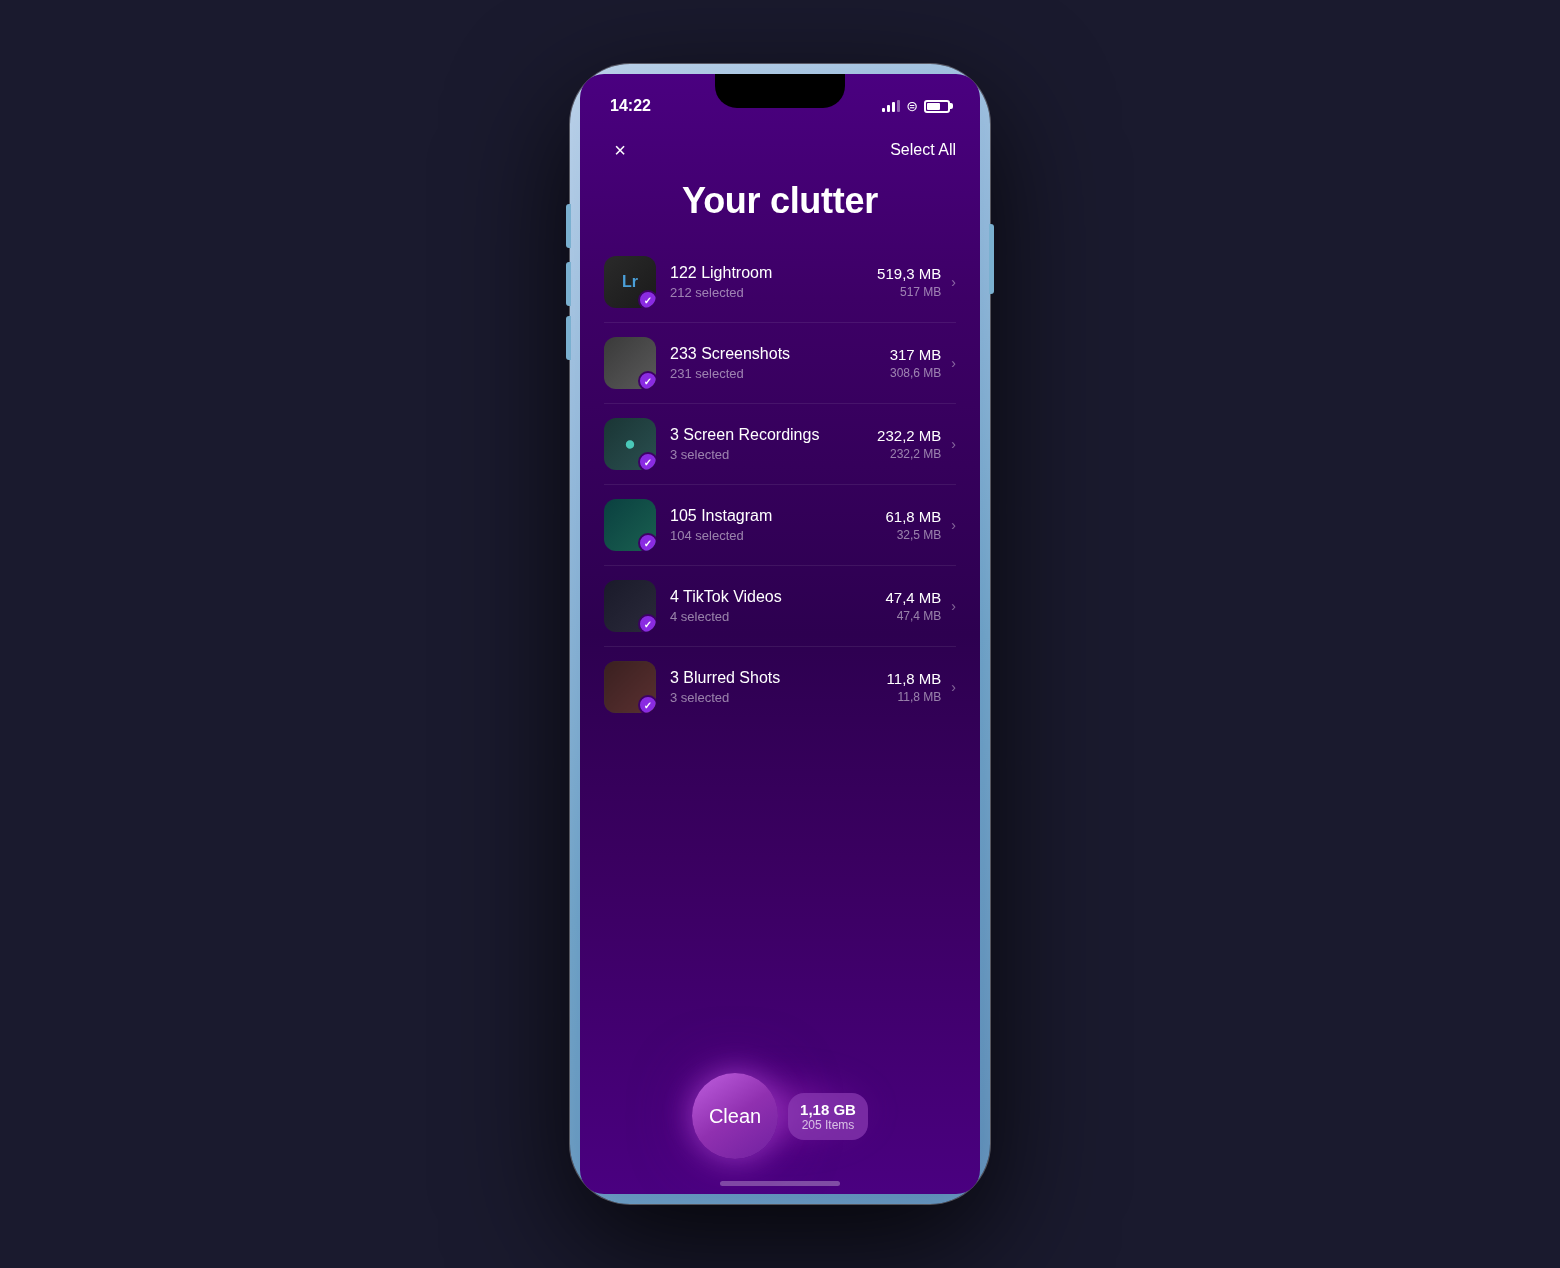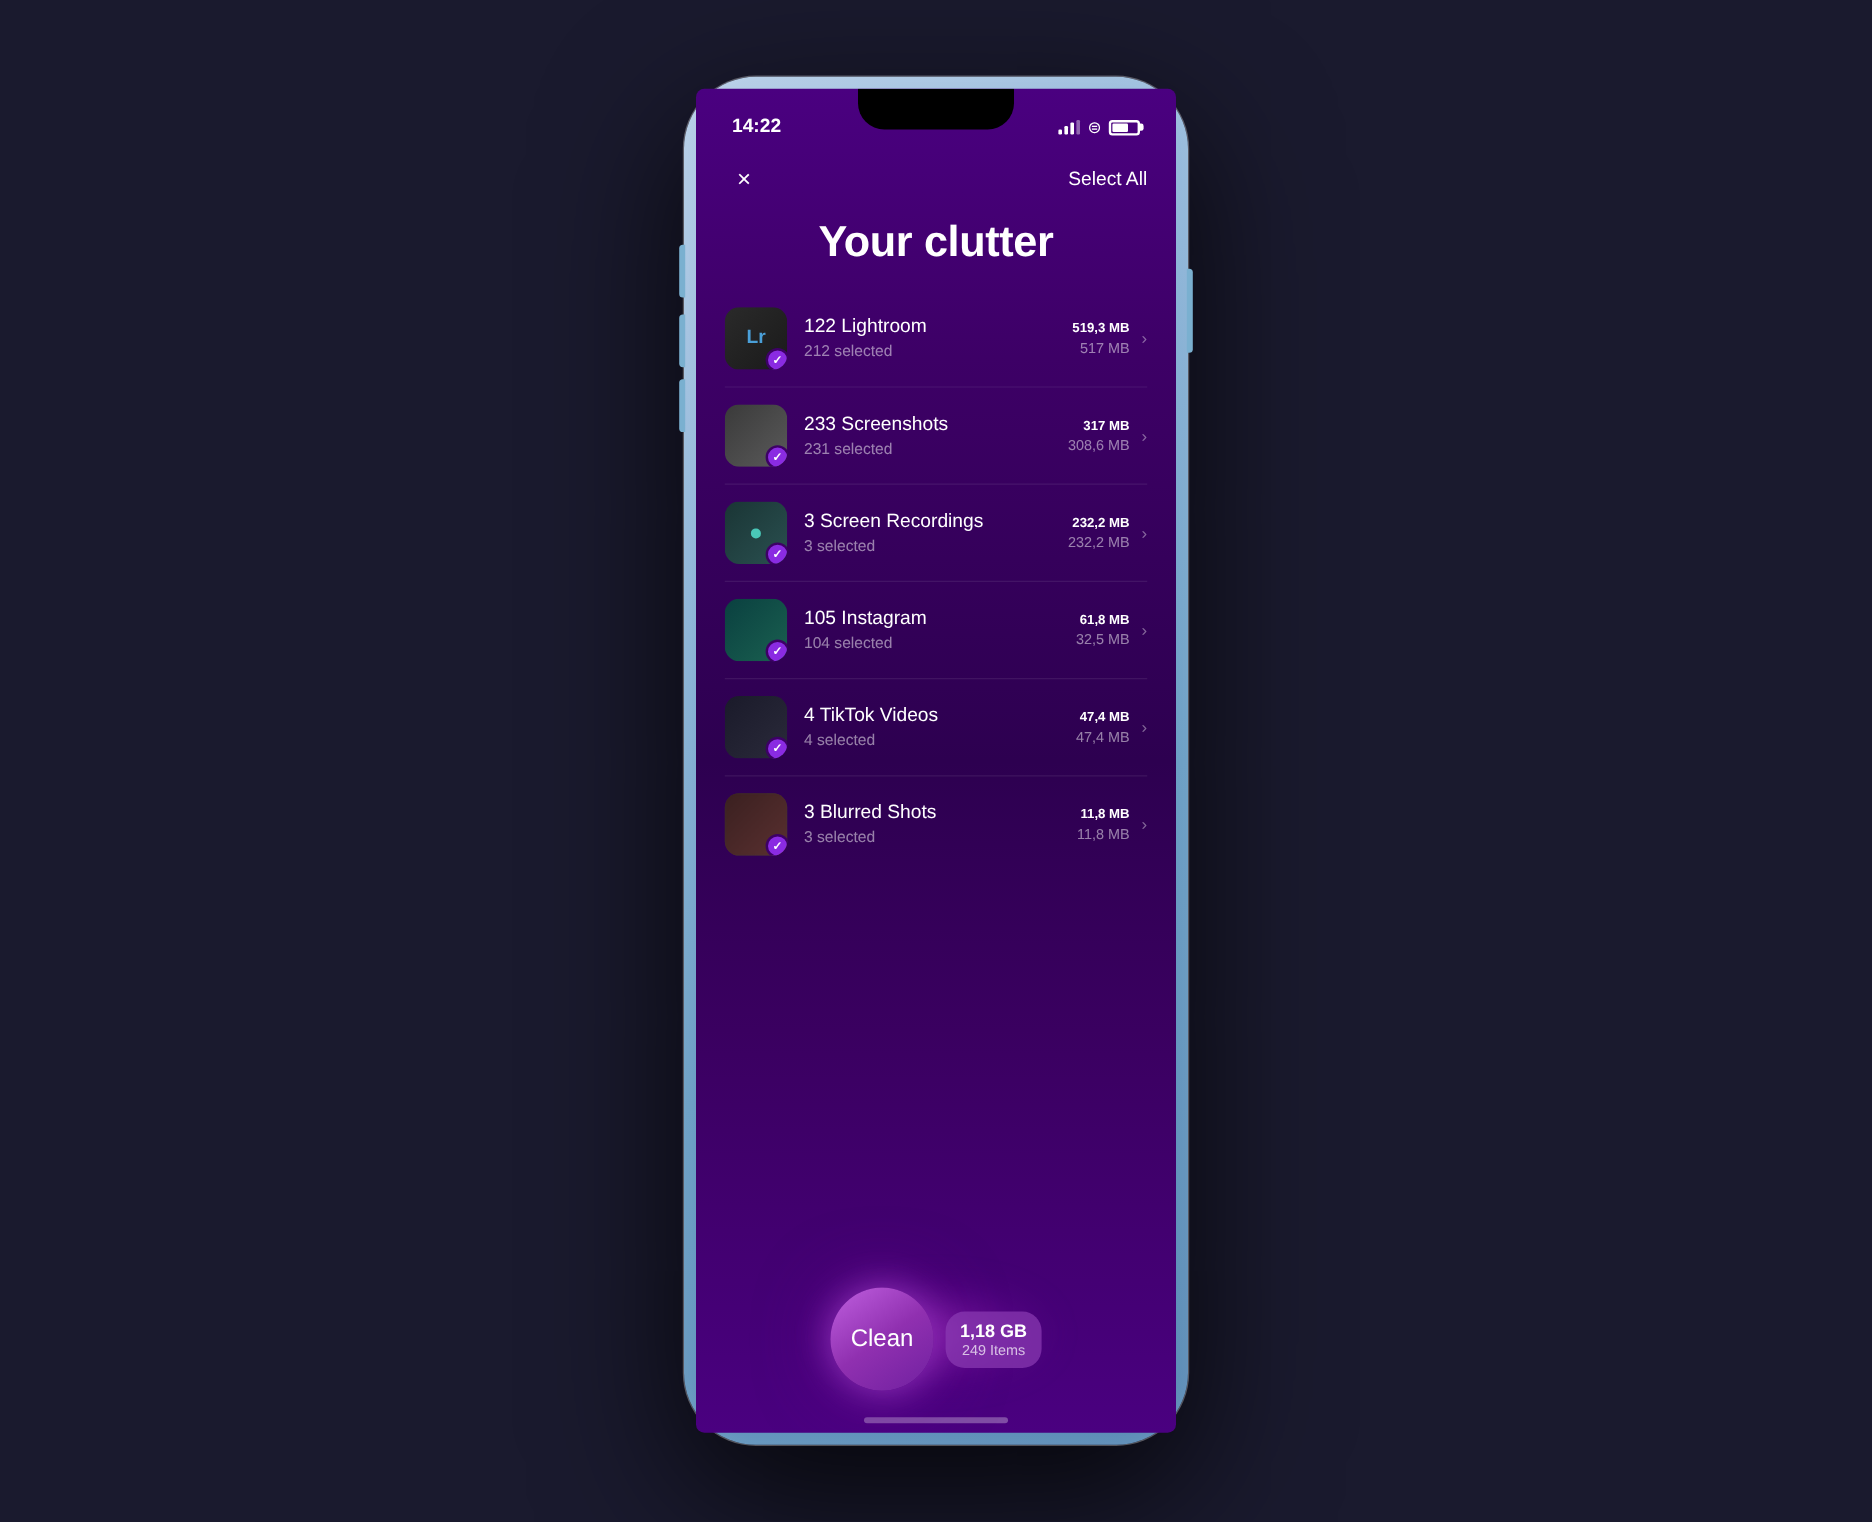--- a/index.html
+++ b/index.html
@@ -23,21 +23,21 @@
         0 0 0 1px rgba(255,255,255,0.3),
         0 40px 120px rgba(0,0,0,0.8),
         inset 0 0 20px rgba(255,255,255,0.1);
       position: relative;
     }
 
     .phone-inner {
       width: 100%;
       height: 100%;
       background: linear-gradient(180deg, #4a0080 0%, #3d0066 20%, #2d0050 50%, #3a0060 70%, #4a0080 100%);
-      border-radius: 7px;
+      border-radius: 24px;
       overflow: hidden;
       position: relative;
     }
 
     
     .notch {
       position: absolute;
       top: 0;
       left: 50%;
       transform: translateX(-50%);
@@ -272,22 +272,22 @@
       font-size: 13px;
     }
 
     .item-size-section {
       text-align: right;
       margin-right: 10px;
     }
 
     .item-size-main {
       color: white;
-      font-size: 11px;
-      font-weight: 700;
+      font-size: 15px;
+      font-weight: 400;
       margin-bottom: 3px;
     }
 
     .item-size-sub {
       color: rgba(255,255,255,0.5);
       font-size: 12px;
     }
 
     .chevron {
       color: rgba(255,255,255,0.4);
@@ -559,21 +559,21 @@
 
       </div>
 
       <div class="bottom-area">
         <div class="bottom-glow"></div>
         <button class="clean-button">
           <span class="clean-label">Clean</span>
         </button>
         <div class="size-badge">
           <div class="size-badge-main">1,18 GB</div>
-          <div class="size-badge-sub">249 Items</div>
+          <div class="size-badge-sub">205 Items</div>
         </div>
       </div>
 
       <div class="home-indicator"></div>
 
     </div>
   </div>
 </div>
 
 </body></html>

